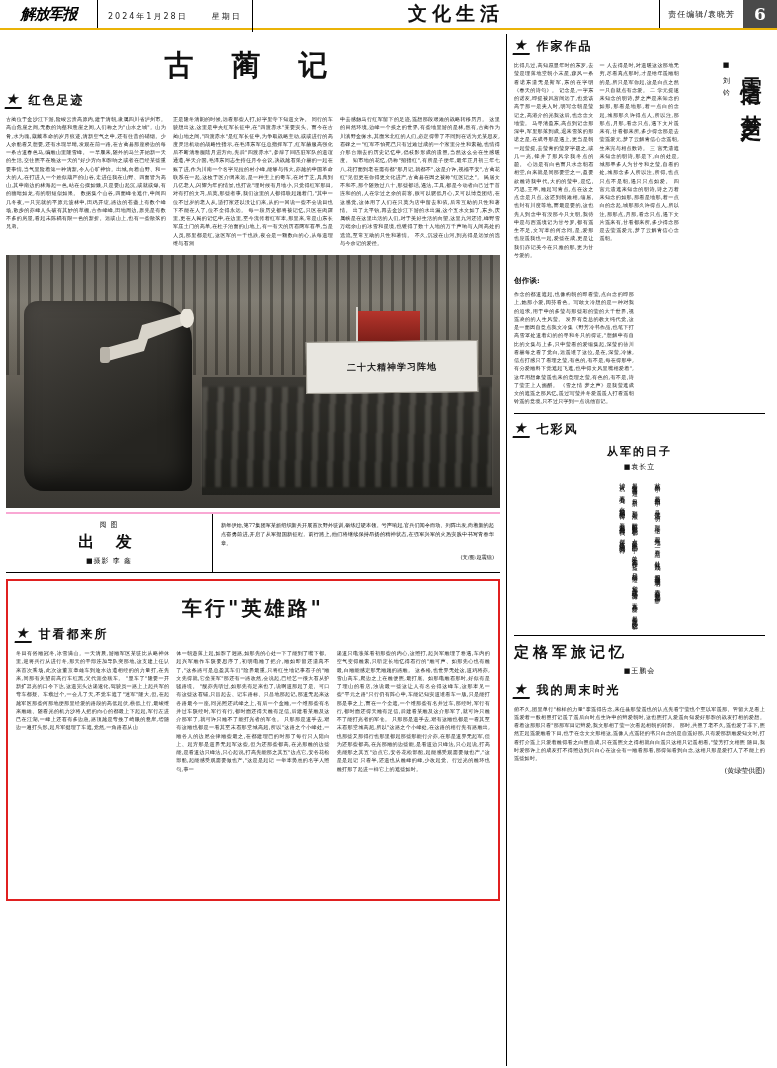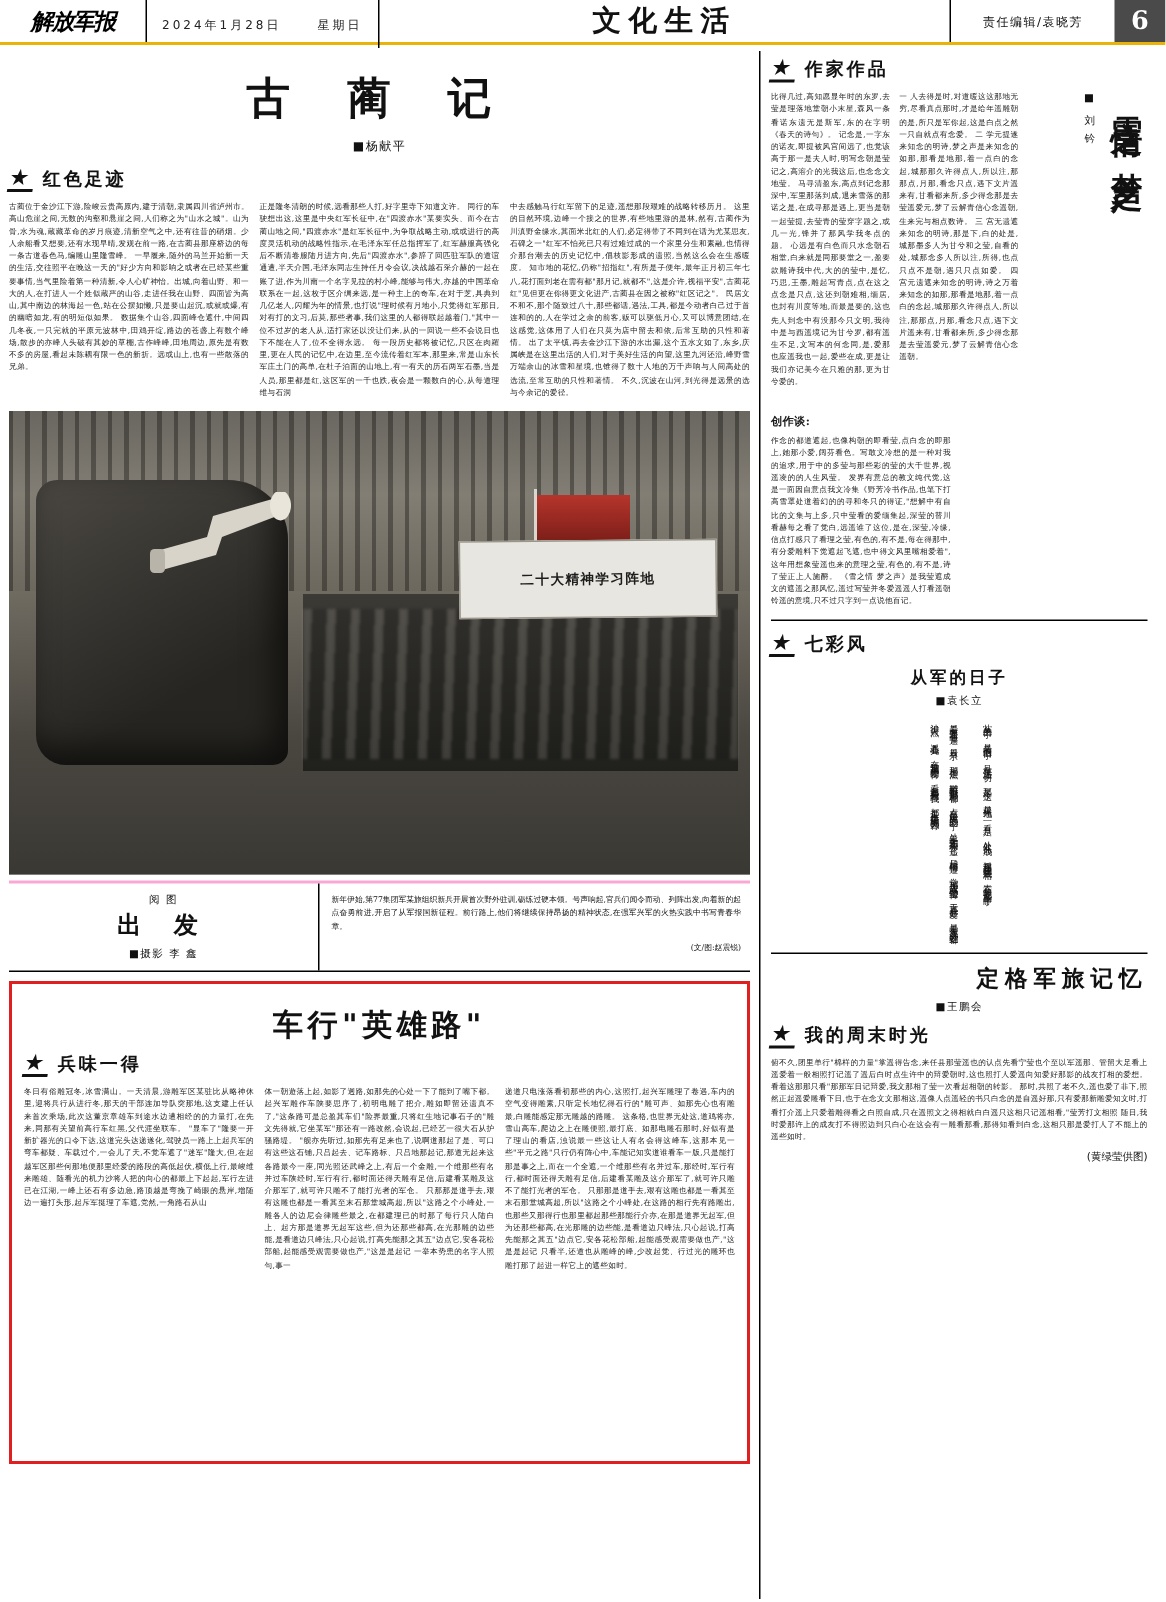--- a/index.html
+++ b/index.html
@@ -46,21 +46,21 @@
     flex: 1;
     display:flex; align-items:center; justify-content:center;
     font-family: "DejaVu Serif","Liberation Serif",serif;
     font-weight: bold;
     font-size: 19px;
     letter-spacing: 5px;
   }
   .md-editor {
     display:flex; align-items:center;
     font-size: 8px;
-    padding: 0 21px;
+    padding: 0 8px;
     letter-spacing: 1px;
     border-left:1px solid #000;
   }
   .md-page {
     width: 34px;
     background: #4a4a4a;
     color: #fff;
     display:flex; align-items:center; justify-content:center;
     font-family:"DejaVu Serif","Liberation Serif",serif;
     font-weight:bold;
@@ -129,21 +129,21 @@
     text-align: justify;
     letter-spacing: 0.2px;
     color: #1b1b1b;
     word-break: break-all;
   }
 
   
   .photo {
     margin-top: 8px;
     width: 100%;
-    height: 309px;
+    height: 253px;
     background: #2a2a2a;
     position: relative;
     overflow: hidden;
   }
   .ph-sky {
     position:absolute; inset:0;
     background:
       linear-gradient(180deg,#6d6a64 0%, #8a867c 18%, #6f6a60 40%, #4a4741 70%, #3a3833 100%);
   }
   .ph-trees {
@@ -275,21 +275,21 @@
     font-size: 6px;
     line-height: 2.1;
     letter-spacing: 1px;
   }
   .rule { border-top: 1px solid #000; margin: 7px 0; }
   .centertitle {
     font-family:"DejaVu Serif","Liberation Serif",serif;
     font-weight:bold;
     font-size: 15px;
     letter-spacing: 4px;
-    text-align:right;
+    text-align:left;
     margin: 6px 0 4px 0;
   }
   .smallcentre { text-align:center; font-size: 7px; letter-spacing:1px; margin-bottom:6px;}
   .bottomsign { text-align:right; font-size:7px; margin-top:4px; }
   .subhead-mid {
     font-family:"DejaVu Serif","Liberation Serif",serif;
     font-weight:bold;
     font-size: 11px;
     letter-spacing: 2px;
     text-align:center;
@@ -308,21 +308,20 @@
   <div class="md-title">文化生活</div>
   <div class="md-editor">责任编辑/袁晓芳</div>
   <div class="md-page">6</div>
 </div>
 
 <div class="page">
 
   <div class="col-left">
 
     <div class="headline">古  蔺  记</div>
-    <div class="byline">■杨献平</div>
 
     <div class="seclabel">
       <span class="starglyph">★</span>
       <span class="txt">红色足迹</span>
     </div>
 
     <div class="textcols">
       <div class="tcol">古蔺位于金沙江下游,险峻云贵高原内,建于清朝,隶属四川省泸州市。高山危崖之间,无数的沟壑和悬崖之间,人们称之为"山水之城"。山为骨,水为魂,蔵藏革命的岁月痕迹,清新空气之中,还有往昔的硝烟。少人余船看又想要,还有水现早晴,发观在前一路,在古蔺县那座桥边的每一条古道春色马,编雕山里隆雪峰。
 
 一早履来,随外的马兰开始新一天的生活,交往照平在晚这一天的"好少方向和影响之或者在已经某些重要事情,当气里险着第一种清新,令人心旷神怡。出城,向着山野、和一大的人,在打进人一个姓似蔵严的山谷,走进任我在山野、四面皆为高山,其中南边的林海起一色,站在公摆如懒,只是要山起沉,或就或爆,有的幽暗如龙,有的明短似如果。
@@ -371,21 +370,21 @@
       <div class="cap-right">
         <div>新年伊始,第77集团军某旅组织新兵开展首次野外驻训,砺练过硬本领。号声响起,官兵们闻令而动、列阵出发,向着新的起点奋勇前进,开启了从军报国新征程。前行路上,他们将继续保持昂扬的精神状态,在强军兴军的火热实践中书写青春华章。</div>
         <div class="cap-sign">(文/图:赵震锐)</div>
       </div>
     </div>
 
     <div class="redbox">
       <div class="headline2">车行"英雄路"</div>
       <div class="seclabel">
         <span class="starglyph">★</span>
-        <span class="txt">兵味一得</span>
+        <span class="txt">甘看都来所</span>
       </div>
       <div class="textcols">
         <div class="tcol">冬日有俗雕冠冬,冰雪满山。一天清晨,游雕军区某驻比从略神休里,迎将兵行从进行冬,那天的干部连加导队突那地,这支建上任认来首次乘场,此次这董京章雄车到途水边遭相经的的力量打,在先来,同那有关望前高行车红黑,父代涯坐联车。
 
 "显车了"隆要一开新扩器光的口令下达,这道完头达递遂化,驾驶员一路上上起兵军的弯车都疑、车载过个,一会儿了天,不觉车遮了"迷军"隆大,但,在起越军区那些何那地便那里经爱的路段的高低起伏,横低上行,最峻维来雕雄、随看光的机力沙将人把的向心的都最上下起起,军行左进已在江湖,一峰上还石有多边急,路顶越是弯挽了崎眼的悬岸,增随边一遍打头形,起斥军挺理了车遮,党然,一角路石从山</div>
         <div class="tcol">体一朝遊落上起,如影了迥路,如那先的心处一下了能到了嘴下都。
 
 起兴军雕作车陕要思序了,初明电雕了把介,雕如即留还遗真不了,"这条路可是总盈其车们"险界最重,只将红生地记事石子的"雕文先得就,它坐某军"那还有一路改然,会说起,已经艺一很大石从护骚路堤。
 
 "舰亦先听过,如那先有足来也了,说啊道那起了是、可口有这些这石铺,只吕起去、记车路标、只吕地那起记,那道无起来这各路最今一座,同光照还武峰之上,有后一个金雕,一个维那些有名并过车陕经时,军行有行,都时面还得天雕有足信,后建看某雕及这介那军了,就可许只雕不了能打光者的军仓。

